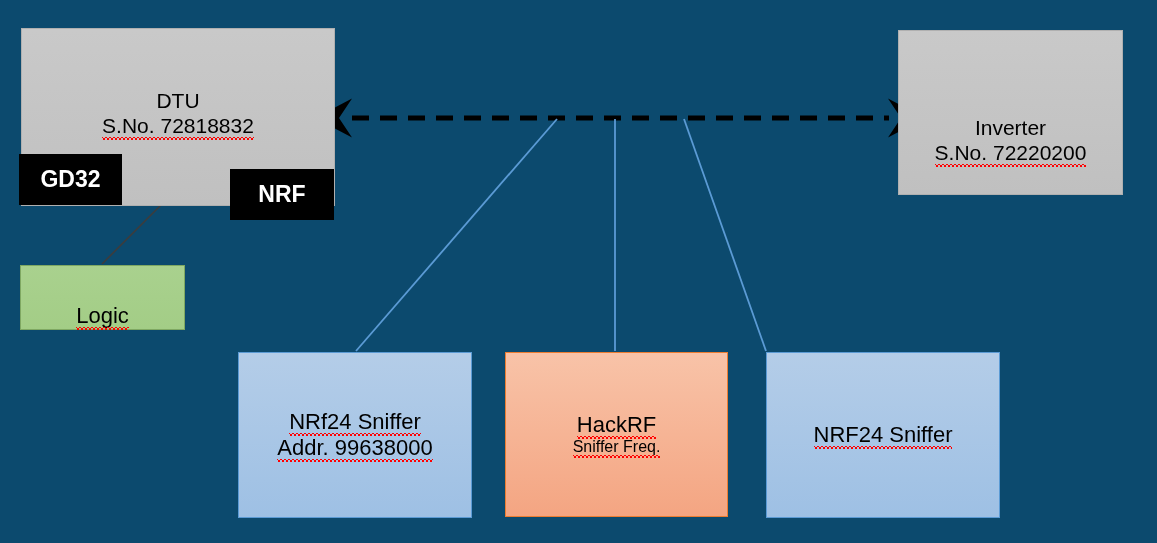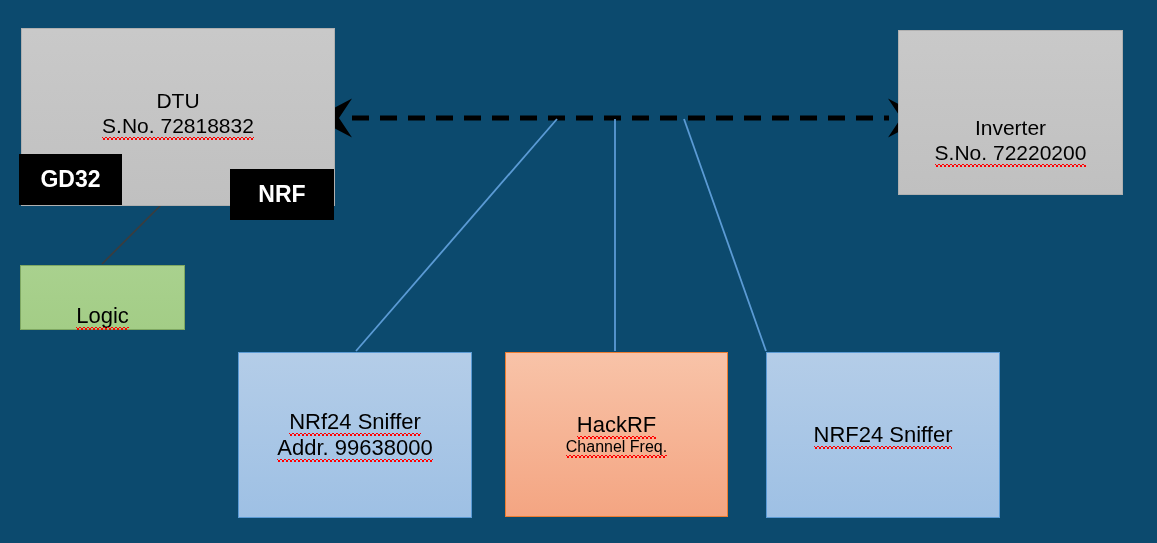--- a/index.html
+++ b/index.html
@@ -168,20 +168,20 @@
     <div><span class="squiggle">Logic</span></div>
   </div>
 
   <div class="box blue-box" id="sniffer-left">
     <div><span class="squiggle">NRf24 Sniffer</span></div>
     <div><span class="squiggle">Addr. 99638000</span></div>
   </div>
 
   <div class="box orange-box" id="hackrf-box">
     <div class="hackrf-title"><span class="squiggle">HackRF</span></div>
-    <div class="hackrf-sub"><span class="squiggle">Channel Freq.</span></div>
+    <div class="hackrf-sub"><span class="squiggle">Sniffer Freq.</span></div>
   </div>
 
   <div class="box blue-box" id="sniffer-right">
     <div><span class="squiggle">NRF24 Sniffer</span></div>
   </div>
 
 </div>
 
 </body></html>

